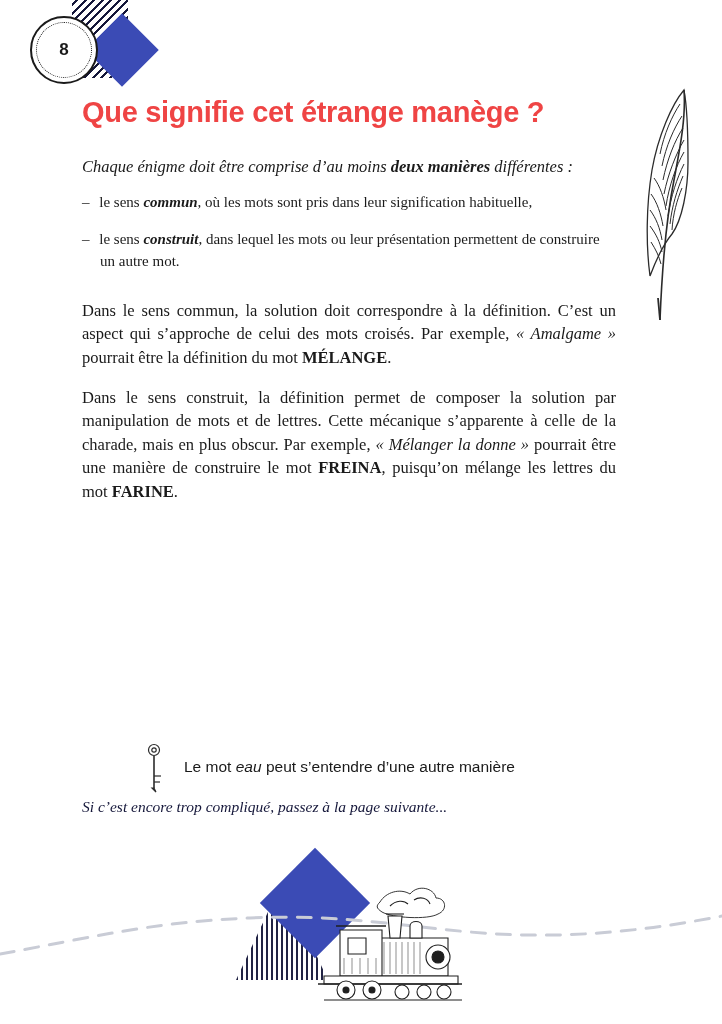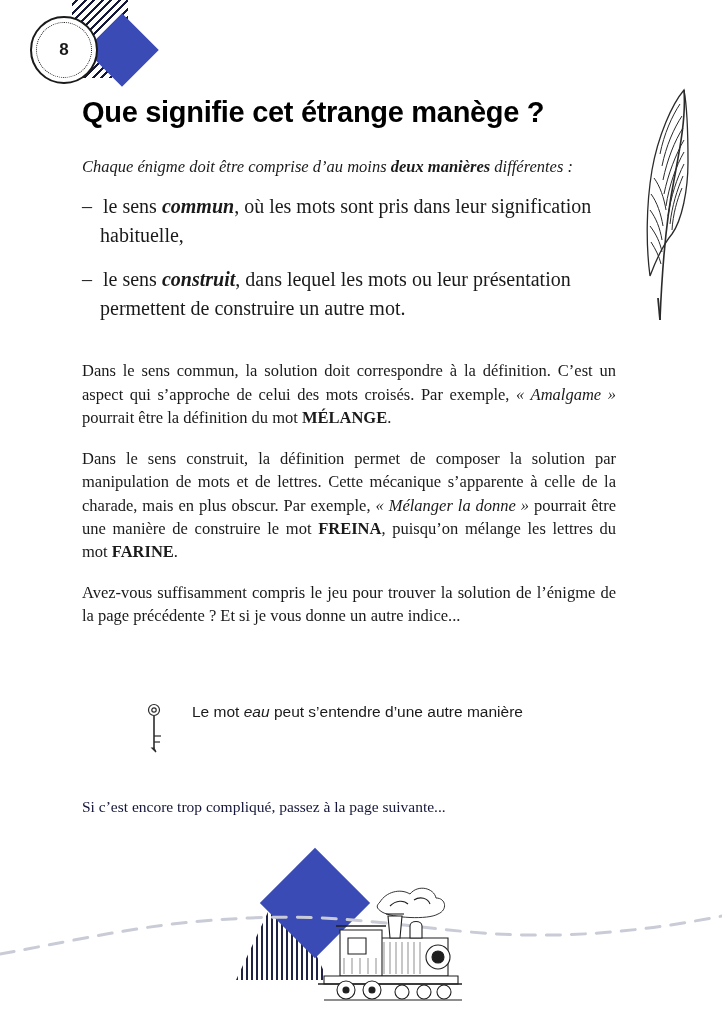--- a/index.html
+++ b/index.html
@@ -81,31 +81,31 @@
     left: 82px;
     top: 96px;
     width: 534px;
   }
   h1.title {
     font-family: "Liberation Sans", sans-serif;
     font-weight: bold;
     font-size: 29px;
     letter-spacing: -0.3px;
     margin: 0 0 26px 0;
-    color: #000000;
+    color: #ef4444;
   }
   p.para {
     font-size: 16.5px;
     line-height: 1.42;
     margin: 0 0 17px 0;
     text-align: justify;
   }
   p.para.tight { margin-bottom: 14px; font-style: italic; }
   .bullet {
-    font-size: 20px;
+    font-size: 15px;
     line-height: 1.45;
     margin: 0 0 15px 0;
     padding-left: 18px;
     text-indent: -18px;
     max-width: 500px;
   }
   .bullet .dash { margin-right: 6px; }
   b { font-weight: bold; }
   i { font-style: italic; }
 
@@ -116,44 +116,45 @@
     top: 70px;
     width: 110px;
     height: 260px;
     pointer-events: none;
   }
 
   
   .hint {
     position: absolute;
     left: 140px;
-    top: 700px;
+    top: 740px;
     width: 440px;
     display: flex;
-    align-items: flex-start;
-    gap: 22px;
+    align-items: center;
+    gap: 14px;
   }
   .hint-key {
     width: 30px;
     height: 52px;
     flex: 0 0 30px;
     margin-top: 2px;
   }
   .hint-text {
     font-family: "Liberation Sans", sans-serif;
     font-size: 15.5px;
     line-height: 1.5;
     color: #1a1a1a;
   }
 
   .closing {
     position: absolute;
     left: 82px;
     top: 798px;
     width: 520px;
+    font-style: italic;
     font-size: 15.5px;
     color: #15173a;
   }
 
   
   .bottom-art {
     position: absolute;
     left: 0;
     bottom: 0;
     width: 722px;
@@ -246,29 +247,28 @@
   </p>
 
   <p class="bullet">
     <span class="dash">–</span><span> le sens </span><i><b>commun</b></i><span>, où les mots sont pris dans leur signification habituelle,</span>
   </p>
 
   <p class="bullet">
     <span class="dash">–</span><span> le sens </span><i><b>construit</b></i><span>, dans lequel les mots ou leur présentation permettent de construire un autre mot.</span>
   </p>
 
-  <p class="para" style="margin-top:36px;">
+  <p class="para" style="margin-top:26px;">
     <span>Dans le sens commun, la solution doit correspondre à la définition. C’est un aspect qui s’approche de celui des mots croisés. Par exemple, </span><i>« Amalgame »</i><span> pourrait être la définition du mot </span><b>MÉLANGE</b><span>.</span>
   </p>
 
   <p class="para">
     <span>Dans le sens construit, la définition permet de composer la solution par manipulation de mots et de lettres. Cette mécanique s’apparente à celle de la charade, mais en plus obscur. Par exemple, </span><i>« Mélanger la donne »</i><span> pourrait être une manière de construire le mot </span><b>FREINA</b><span>, puisqu’on mélange les lettres du mot </span><b>FARINE</b><span>.</span>
   </p>
 
-  <p class="para">Avez-vous suffisamment compris le jeu pour trouver la solution de l’énigme de la page précédente ? Et si je vous donne un autre indice...</p>
 </div>
 
 <div class="hint">
   <svg class="hint-key" viewBox="0 0 30 52">
     <g stroke="#2b2b2b" fill="none" stroke-width="1.2">
       <circle cx="14" cy="8" r="5.5"></circle>
       <circle cx="14" cy="8" r="2.2"></circle>
       <path d="M14 14 L14 46" stroke-width="1.6"></path>
       <path d="M14 34 L21 34"></path>
       <path d="M14 40 L20 40"></path>

